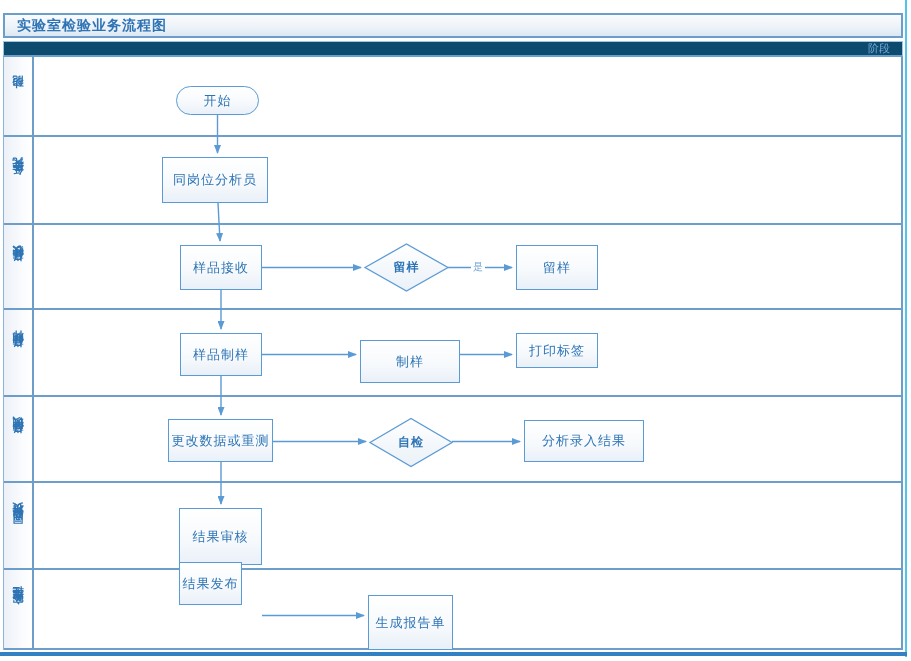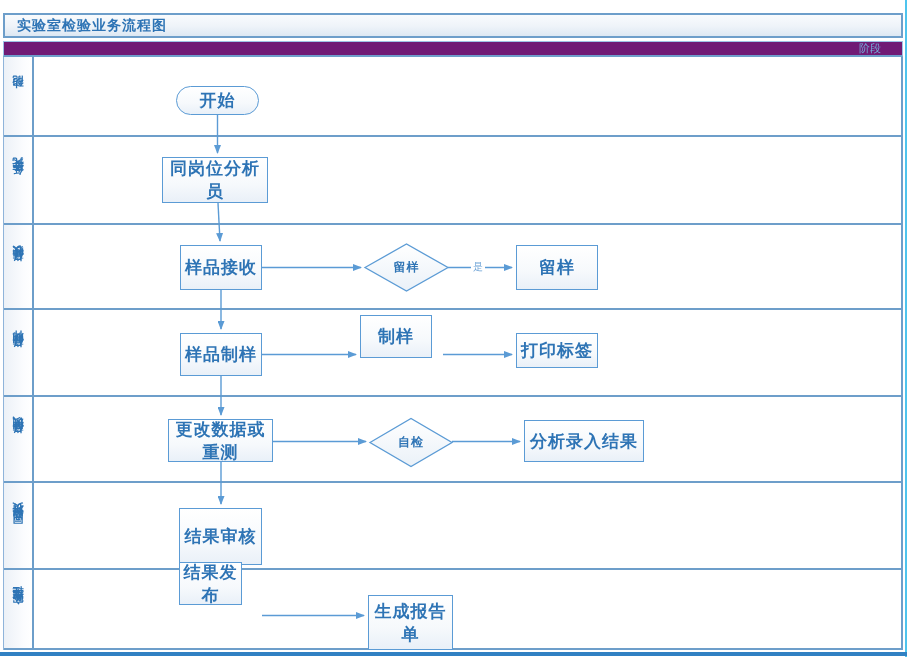--- a/index.html
+++ b/index.html
@@ -15,23 +15,23 @@
     left:3px;top:13px;width:900px;height:25px;
     border:2px solid #6d9eca;
     background:linear-gradient(180deg,#f9fbfd 0%,#eef3f9 55%,#dde8f3 100%);
     display:flex;align-items:center;padding-left:12px;
     font-size:14px;font-weight:bold;color:#2e74b5;
     letter-spacing:1px;
   }
   .phase-row{
     left:3px;top:41px;width:900px;height:16px;
     border:1px solid #9dc3e6;border-bottom:2px solid #6d9eca;
-    background:#701a75;
+    background:#0c4a6e;
     display:flex;align-items:center;justify-content:flex-end;
-    padding-right:21px;font-size:11px;color:#74a9d8;
+    padding-right:12px;font-size:11px;color:#74a9d8;
   }
   .lanes{
     left:3px;top:57px;width:900px;height:593px;
     border-left:1px solid #8fb4da;border-right:2px solid #6d9eca;
     display:flex;flex-direction:column;
   }
   .lane{display:flex;border-bottom:2px solid #6d9eca;box-sizing:border-box;}
   .lane-label{
     width:30px;border-right:2px solid #6d9eca;box-sizing:border-box;
     background:linear-gradient(90deg,#ecf1f7 0%,#fbfcfe 70%,#ffffff 100%);
@@ -41,21 +41,21 @@
     writing-mode:vertical-rl;transform:rotate(180deg);
     font-size:11px;font-weight:bold;color:#2e74b5;letter-spacing:2px;
     white-space:nowrap;
   }
   .lane-content{flex:1;background:#ffffff;}
 
   
   .node{
     border:1px solid #5b9bd5;
     background:linear-gradient(180deg,#ffffff 0%,#f6f9fc 60%,#e9f0f8 100%);
-    color:#2e74b5;font-size:17px;font-weight:bold;
+    color:#2e74b5;font-size:13px;font-weight:normal;
     display:flex;align-items:center;justify-content:center;
     text-align:center;z-index:3;letter-spacing:1px;
   }
   .stadium{border-radius:15px;}
   .diamond-text{
     color:#2e74b5;font-size:12px;font-weight:bold;
     display:flex;align-items:center;justify-content:center;
     z-index:3;letter-spacing:1px;background:transparent;
   }
   .edge-label{
@@ -155,21 +155,21 @@
   </g>
 </svg>
 
 <div class="abs node stadium" style="left:176px;top:86px;width:83px;height:29px">开始</div>
 <div class="abs node" style="left:162px;top:157px;width:106px;height:46px">同岗位分析员</div>
 <div class="abs node" style="left:180px;top:245px;width:82px;height:45px">样品接收</div>
 <div class="abs diamond-text" style="left:371px;top:255px;width:71px;height:25px">留样</div>
 <div class="abs edge-label" style="left:471px;top:260px;width:14px;height:13px">是</div>
 <div class="abs node" style="left:516px;top:245px;width:82px;height:45px">留样</div>
 <div class="abs node" style="left:180px;top:333px;width:82px;height:43px">样品制样</div>
-<div class="abs node" style="left:360px;top:315px;width:72px;height:43px">制样</div>
+<div class="abs node" style="left:360px;top:340px;width:100px;height:43px">制样</div>
 <div class="abs node" style="left:516px;top:333px;width:82px;height:35px">打印标签</div>
 <div class="abs node" style="left:168px;top:419px;width:105px;height:43px">更改数据或重测</div>
 <div class="abs diamond-text" style="left:376px;top:430px;width:70px;height:25px">自检</div>
 <div class="abs node" style="left:524px;top:420px;width:120px;height:42px">分析录入结果</div>
 <div class="abs node" style="left:179px;top:508px;width:83px;height:57px">结果审核</div>
 <div class="abs node" style="left:179px;top:562px;width:63px;height:43px">结果发布</div>
 <div class="abs node" style="left:368px;top:595px;width:85px;height:55px">生成报告单</div>
 
 <div class="abs page-edge-right"></div>
 <div class="abs page-edge-bottom"></div>

